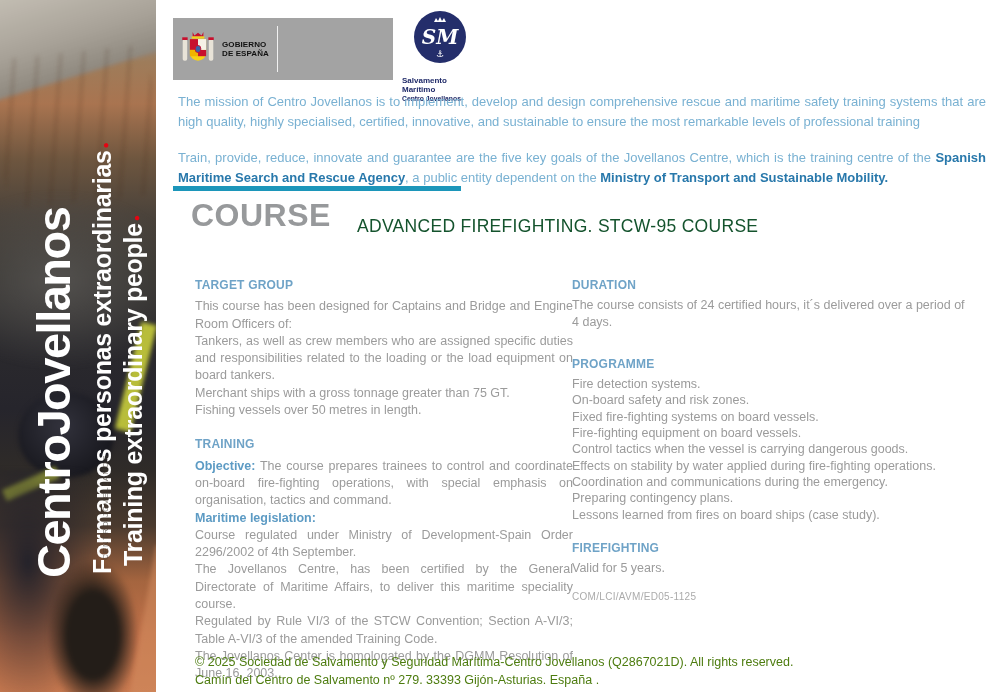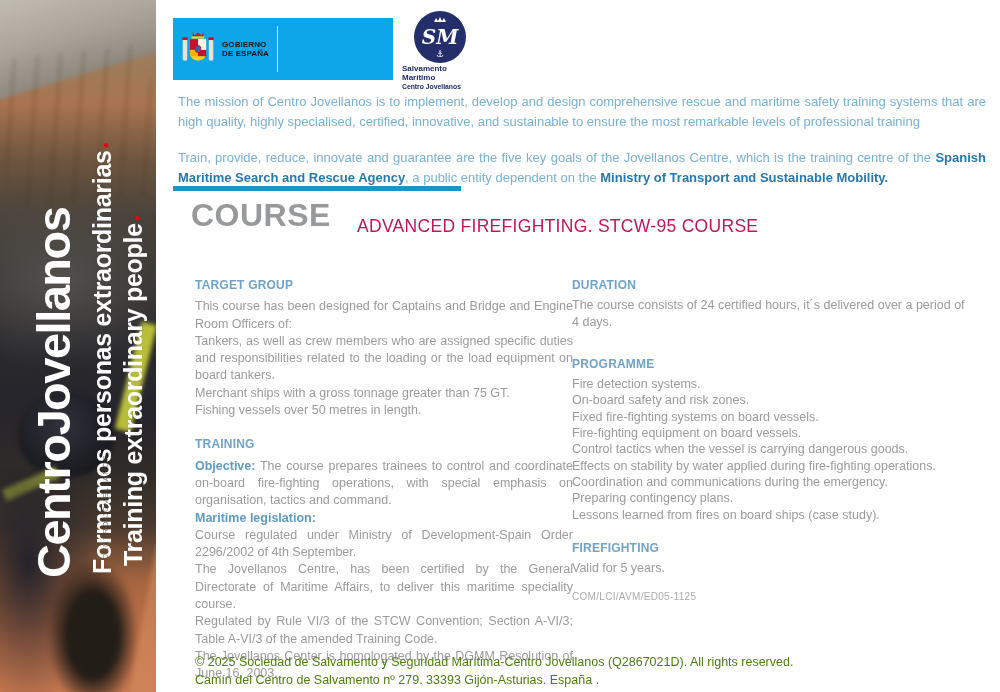--- a/index.html
+++ b/index.html
@@ -44,43 +44,43 @@
     white-space:nowrap; color:#ffffff; font-weight:700; z-index:5; }
   .v-brand { left:26px; top:578px; font-size:47px; letter-spacing:-1.5px; }
   .v-es { left:88px; top:574px; font-size:25px; letter-spacing:-0.3px; }
   .v-en { left:119px; top:566px; font-size:25px; letter-spacing:-0.3px; }
   .vdot { font-size:0.42em; vertical-align:0.22em; color:#e30613; padding-left:2px; }
   .v-jacket { left:101px; top:560px; font-size:8px; font-weight:400;
     color:rgba(70,62,52,0.85); letter-spacing:1px; opacity:0.8; }
 
   
   .gov-box { position:absolute; left:173px; top:18px; width:220px; height:62px;
-    background:#0ea5e9; display:flex; align-items:center; padding:8px 7px; }
+    background:#a3a3a3; display:flex; align-items:center; padding:8px 7px; }
   .gov-text { font-size:8px; font-weight:700; color:#111; line-height:9.5px;
     margin-left:6px; letter-spacing:0.1px; }
   .gov-divider { width:1px; height:46px; background:rgba(255,255,255,0.85); margin:0 7px 0 8px; }
   .min-text { font-size:7.5px; font-weight:700; color:#111; line-height:9.5px; letter-spacing:0.1px; }
 
   .sm-block { position:absolute; left:402px; top:10px; width:76px; text-align:left; }
-  .sm-name { font-size:8px; font-weight:700; color:#1f2a68; margin-top:0; }
+  .sm-name { font-size:8px; font-weight:700; color:#1f2a68; margin-top:12px; }
   .sm-subname { font-size:6.8px; font-weight:700; color:#1f2a68; margin-top:1px; }
 
   
   .mission { position:absolute; left:178px; top:92px; width:808px;
     font-size:13px; line-height:19.5px; color:#79b1d2; text-align:justify; }
   .mission p + p { margin-top:17px; }
   .bold-link { font-weight:700; color:#2878ab; }
 
   .teal-line { position:absolute; left:173px; top:186px; width:288px; height:5px; background:#1c96ba; }
 
   
   .course-label { position:absolute; left:191px; top:197px; font-size:32px; font-weight:700;
     color:#97999b; letter-spacing:0.5px; }
   .course-title { position:absolute; left:357px; top:216px; font-size:17.5px;
-    color:#be185d; letter-spacing:0.3px;text-align:center; }
+    color:#14532d; letter-spacing:0.3px;text-align:center; }
 
   
   .col { position:absolute; top:277px; font-size:12.5px; color:#9b9b9b; }
   .col-left { left:195px; width:378px; line-height:17.3px; text-align:justify; }
   .col-right { left:572px; width:398px; line-height:16.3px; }
   .sec-heading { font-size:12px; font-weight:700; color:#6fa3c7;
     letter-spacing:0.2px; margin-bottom:4px; text-align:left; }
   .sub-label { font-weight:700; color:#5d9bc4; }
   .mt-sec { margin-top:17px; }
   .mt-sec-lg { margin-top:26px; }

